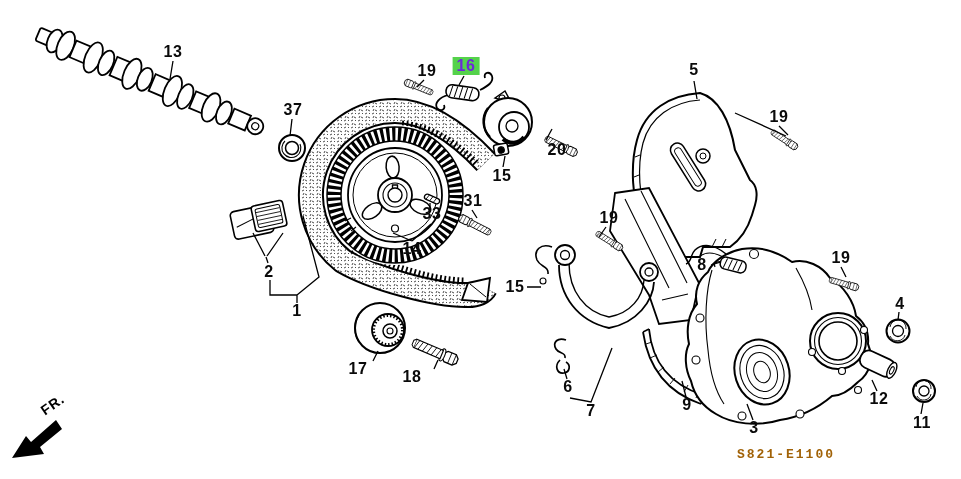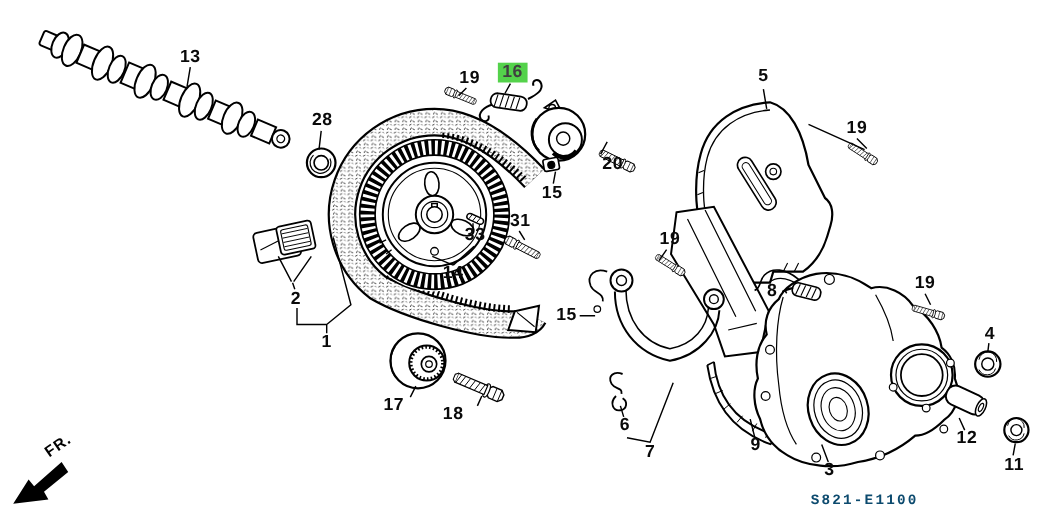--- a/index.html
+++ b/index.html
@@ -2,24 +2,24 @@
 <html style="--hl: #54d24b;"><head>
 <meta charset="utf-8">
 <style>
   html,body{margin:0;padding:0;background:#fff;}
   #stage{position:relative;width:961px;height:479px;background:#fff;overflow:hidden;
          font-family:"Liberation Sans",sans-serif;}
   #art{position:absolute;left:0;top:0;}
   .callout{position:absolute;transform:translate(-50%,-50%);
            font:bold 16px/1 "Liberation Sans",sans-serif;color:#0a0a0a;
            letter-spacing:.5px;white-space:nowrap;}
-  .callout.hl{background:var(--hl,#54d24b);color:#404040;padding:1px 4px;}
+  .callout.hl{background:var(--hl,#54d24b);color:#6d28d9;padding:1px 4px;}
   #diagram-code{position:absolute;left:737px;top:447px;
                 font:bold 13px/1.2 "Liberation Mono","DejaVu Sans Mono",monospace;
-                letter-spacing:2px;color:#0c4a6e;}
+                letter-spacing:2px;color:#a16207;}
   #fr-label{position:absolute;left:38px;top:406px;
             font:bold 14px/1 "Liberation Sans",sans-serif;color:#000;
             transform:rotate(-35deg);transform-origin:left top;letter-spacing:1px;}
 </style>
 </head>
 <body>
 
 <div id="stage">
 
 <svg id="art" width="961" height="479" viewBox="0 0 961 479">
@@ -263,21 +263,21 @@
            M527,287 L541,287 M606,227 L599,237 M711,265 L721,262 M841,267 L846,277
            M899,312 L898,320 M373,361 L378,351 M434,369 L438,360 M567,379 L564,369
            M570,398 L591,402 L612,348 M686,397 L682,381 M753,420 L747,404
            M877,391 L872,380 M921,414 L923,403"></path>
 
   <polygon points="56,420 62,429 40,447 44,454 12,458 26,436 31,442" fill="#000"></polygon>
 </svg>
 
 <div id="callouts">
       <div class="callout" style="left: 173px; top: 52px; text-align: center;">13</div>
-      <div class="callout" style="left: 293px; top: 110px;">28</div>
+      <div class="callout" style="left: 293px; top: 110px;">37</div>
       <div class="callout" style="left: 427px; top: 71px;">19</div>
       <div class="callout hl" style="left: 466px; top: 66px;">16</div>
       <div class="callout" style="left: 557px; top: 119px; margin-top: 31px;">20</div>
       <div class="callout" style="left: 502px; top: 176px;">15</div>
       <div class="callout" style="left: 694px; top: 70px;">5</div>
       <div class="callout" style="left: 779px; top: 117px;">19</div>
       <div class="callout" style="left: 473px; top: 201px;">31</div>
       <div class="callout" style="left: 432px; top: 214px;">33</div>
       <div class="callout" style="left: 412px; top: 249px;">14</div>
       <div class="callout" style="left: 269px; top: 272px;">2</div>

